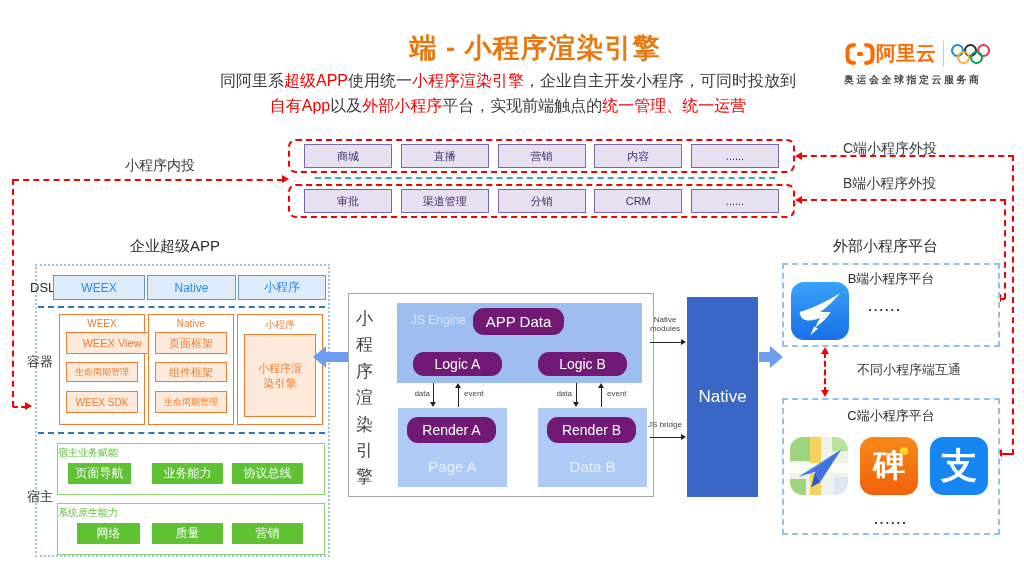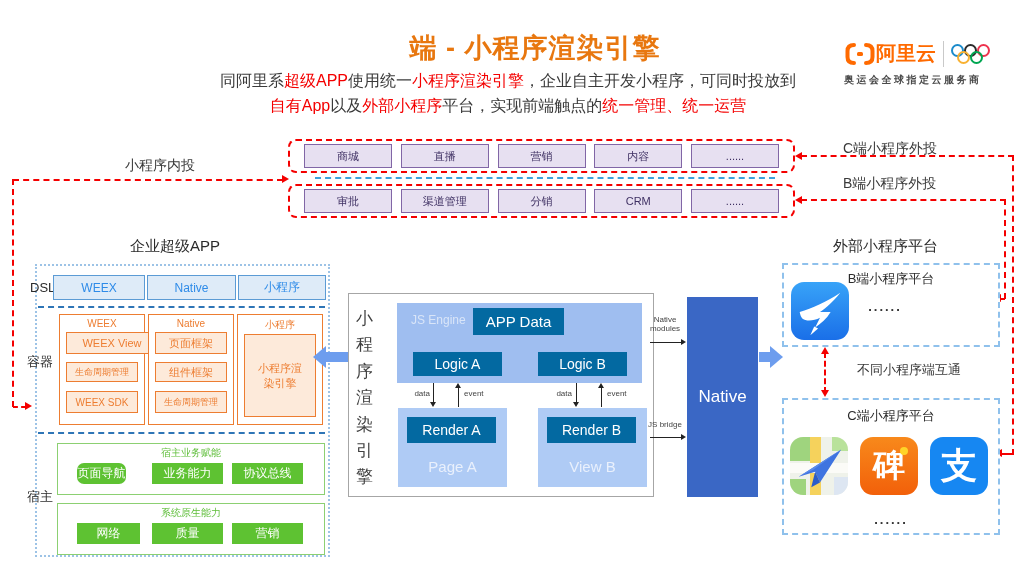--- a/index.html
+++ b/index.html
@@ -31,27 +31,27 @@
   .sechead{font-size:15px;color:#2B2B2B;}
   
   .panel{border:2px dotted #9DC3E6;background:#fff;box-sizing:border-box;}
   .dslbox{background:#DEEBF8;border:1px solid #5B9BD5;color:#2E8BE8;font-size:12px;display:flex;align-items:center;justify-content:center;}
   .bdash{border-top:2px dashed #2E75B6;height:0;}
   .sidelabel{font-size:13px;color:#2B2B2B;}
   .ocol{border:1px solid #ED7D31;background:#fff;box-sizing:border-box;}
   .ohead{color:#ED7D31;font-size:10px;text-align:center;margin-top:3px;}
   .obox{background:#FDEADA;border:1px solid #ED7D31;color:#ED7D31;display:flex;align-items:center;justify-content:center;box-sizing:border-box;}
   .gsec{border:1px solid #8CD072;background:#fff;box-sizing:border-box;}
-  .ghead{color:#5FBE3A;font-size:10px;text-align:center;margin-top:2px;}
+  .ghead{color:#5FBE3A;font-size:10px;margin-top:2px;}
   .gbtn{background:#5EC232;color:#fff;font-size:12px;display:flex;align-items:center;justify-content:center;}
   
   .ebox{border:1px solid #A6A6A6;background:#fff;box-sizing:border-box;}
   .vtitle{width:19px;font-size:17px;line-height:26.4px;word-break:break-all;text-align:center;color:#404040;}
   .jseng{background:#9FBEF0;}
-  .dblue{background:#0369a1;color:#fff;display:flex;align-items:center;justify-content:center;}
+  .dblue{background:#701a75;color:#fff;display:flex;align-items:center;justify-content:center;border-radius:11px;}
   .pgbox{background:#AFCBF5;}
   .pagetxt{color:#E9F0FC;font-size:15px;text-align:center;}
   .jslabel{color:#D9E5F8;font-size:12px;}
   .natbar{background:#3A67C5;color:#fff;font-size:17px;display:flex;align-items:center;justify-content:center;}
   .tv{border-left:1px solid #222;width:0;}
   .th{border-top:1px solid #222;height:0;}
   .kh{width:0;height:0;border-style:solid;border-color:transparent;}
   .kh-d{border-width:5px 3.5px 0 3.5px;border-top-color:#222;}
   .kh-u{border-width:0 3.5px 5px 3.5px;border-bottom-color:#222;}
   .kh-r{border-width:3.5px 0 3.5px 5px;border-left-color:#222;}
@@ -168,21 +168,21 @@
     <div style="width:50px;text-align:center;font-size:11px;line-height:15px;">小程序渲染引擎</div>
   </div>
 
   <div class="abs bdash" style="left:38px;top:432px;width:287px;"></div>
 
   <div class="abs sidelabel" style="left:27px;top:488px;">宿主</div>
 
   <div class="abs gsec" style="left:57px;top:443px;width:268px;height:52px;">
     <div class="ghead">宿主业务赋能</div>
   </div>
-  <div class="abs gbtn" style="left:77px;top:463px;width:49px;height:21px;border-radius:7px;">页面导航</div>
+  <div class="abs gbtn" style="left:68px;top:463px;width:63px;height:21px;">页面导航</div>
   <div class="abs gbtn" style="left:152px;top:463px;width:71px;height:21px;">业务能力</div>
   <div class="abs gbtn" style="left:232px;top:463px;width:71px;height:21px;">协议总线</div>
 
   <div class="abs gsec" style="left:57px;top:503px;width:268px;height:52px;">
     <div class="ghead">系统原生能力</div>
   </div>
   <div class="abs gbtn" style="left:77px;top:523px;width:63px;height:21px;">网络</div>
   <div class="abs gbtn" style="left:152px;top:523px;width:71px;height:21px;">质量</div>
   <div class="abs gbtn" style="left:232px;top:523px;width:71px;height:21px;">营销</div>
 
@@ -208,21 +208,21 @@
   <div class="abs tv" style="left:601px;top:388px;height:19px;"></div>
   <div class="abs tinylabel" style="left:546px;top:389px;width:26px;text-align:right;">data</div>
   <div class="abs tinylabel" style="left:607px;top:389px;width:30px;">event</div>
 
   <div class="abs pgbox" style="left:398px;top:408px;width:109px;height:79px;">
     <div class="dblue" style="position:absolute;left:9px;top:9px;width:89px;height:26px;font-size:14px;">Render A</div>
     <div class="pagetxt" style="position:absolute;left:0;top:50px;width:100%;">Page A</div>
   </div>
   <div class="abs pgbox" style="left:538px;top:408px;width:109px;height:79px;">
     <div class="dblue" style="position:absolute;left:9px;top:9px;width:89px;height:26px;font-size:14px;">Render B</div>
-    <div class="pagetxt" style="position:absolute;left:0;top:50px;width:100%;">View B</div>
+    <div class="pagetxt" style="position:absolute;left:0;top:50px;width:100%;">Data B</div>
   </div>
 
   <div class="abs tinylabel" style="left:643px;top:315px;width:44px;text-align:center;line-height:9px;">Native modules</div>
   <div class="abs th" style="left:650px;top:342px;width:32px;"></div>
   <div class="abs kh kh-r" style="left:681px;top:338.5px;"></div>
   <div class="abs tinylabel" style="left:643px;top:420px;width:44px;text-align:center;">JS bridge</div>
   <div class="abs th" style="left:650px;top:437px;width:32px;"></div>
   <div class="abs kh kh-r" style="left:681px;top:433.5px;"></div>
 
   <div class="abs natbar" style="left:687px;top:297px;width:71px;height:200px;">Native</div>

